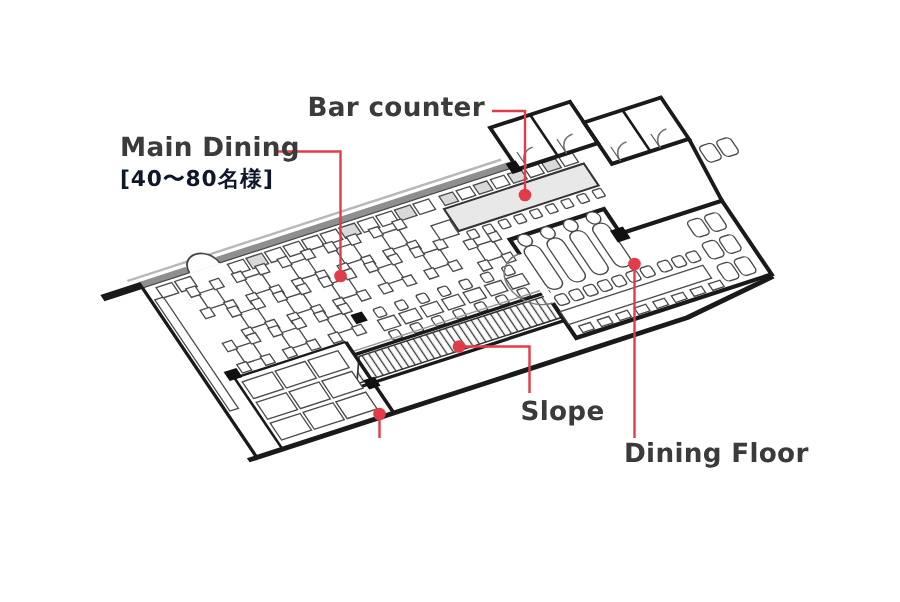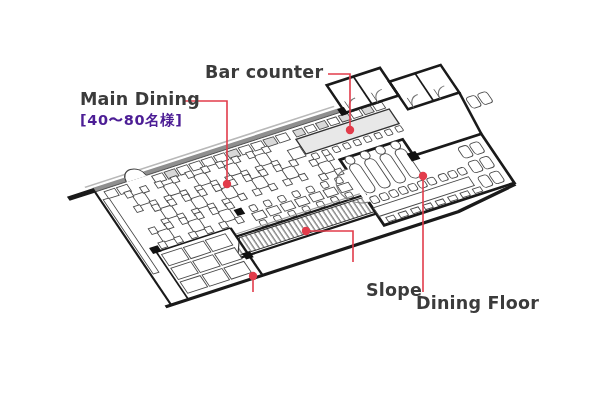--- a/index.html
+++ b/index.html
@@ -1,21 +1,21 @@
 <!DOCTYPE html>
 <html><head>
 <meta charset="utf-8">
 <style>
   html,body{margin:0;padding:0;background:#fff;}
   .stage{position:relative;width:600px;height:401px;background:#ffffff;overflow:hidden;
          font-family:"DejaVu Sans","Liberation Sans",sans-serif;padding-left:36px;}
   .stage svg{position:absolute;left:0;top:0;}
   .lbl{position:absolute;font-weight:700;font-size:17.5px;color:#3b3b3b;
        letter-spacing:.2px;white-space:nowrap;line-height:19px;}
-  .sub{font-weight:700;font-size:14.5px;color:#4c1d95;letter-spacing:.6px;margin-top:2px;}
+  .sub{font-weight:700;font-size:14.5px;color:#0f172a;letter-spacing:.6px;margin-top:2px;}
   
   .wall{stroke:#1a1a1a;fill:none;}
   .furn{stroke:#4a4a4a;fill:#ffffff;stroke-width:.9;}
   .furn-g{stroke:#4a4a4a;fill:#d9d9d9;stroke-width:.9;}
   .arc{stroke:#777;fill:none;stroke-width:1;}
   .thin{stroke:#555;fill:none;}
 </style>
 </head>
 <body>
 
@@ -249,21 +249,21 @@
   <span>Bar counter</span>
 </div>
 
 <div class="lbl" style="left:80px;top:90px;">
   <div>Main Dining</div>
   <div class="sub">[40〜80名様]</div>
 </div>
 
 
 
-<div class="lbl" style="left:366px;top:266px;margin-top:15px;">
+<div class="lbl" style="left:347px;top:266px;">
   <span>Slope</span>
 </div>
 
 <div class="lbl" style="left:416px;top:294px;">
   <div>Dining Floor</div>
 </div>
 
 </div>
 
 </body></html>

